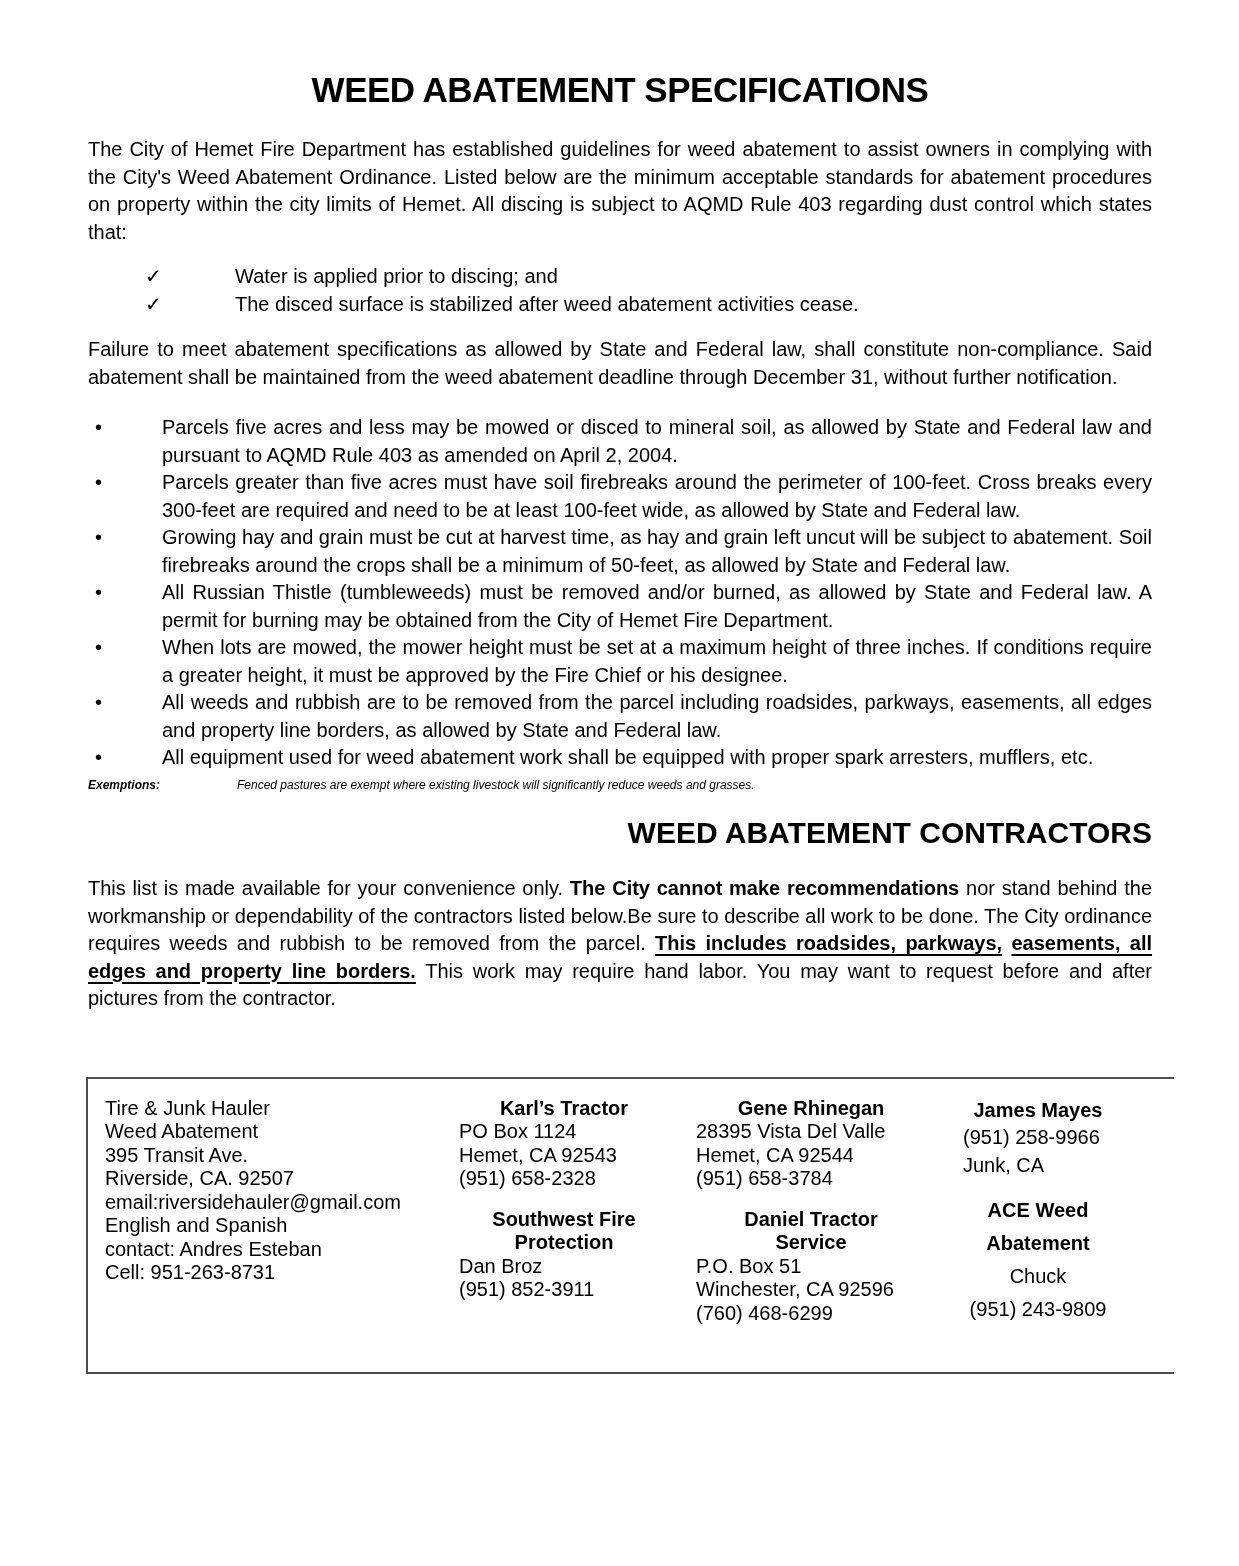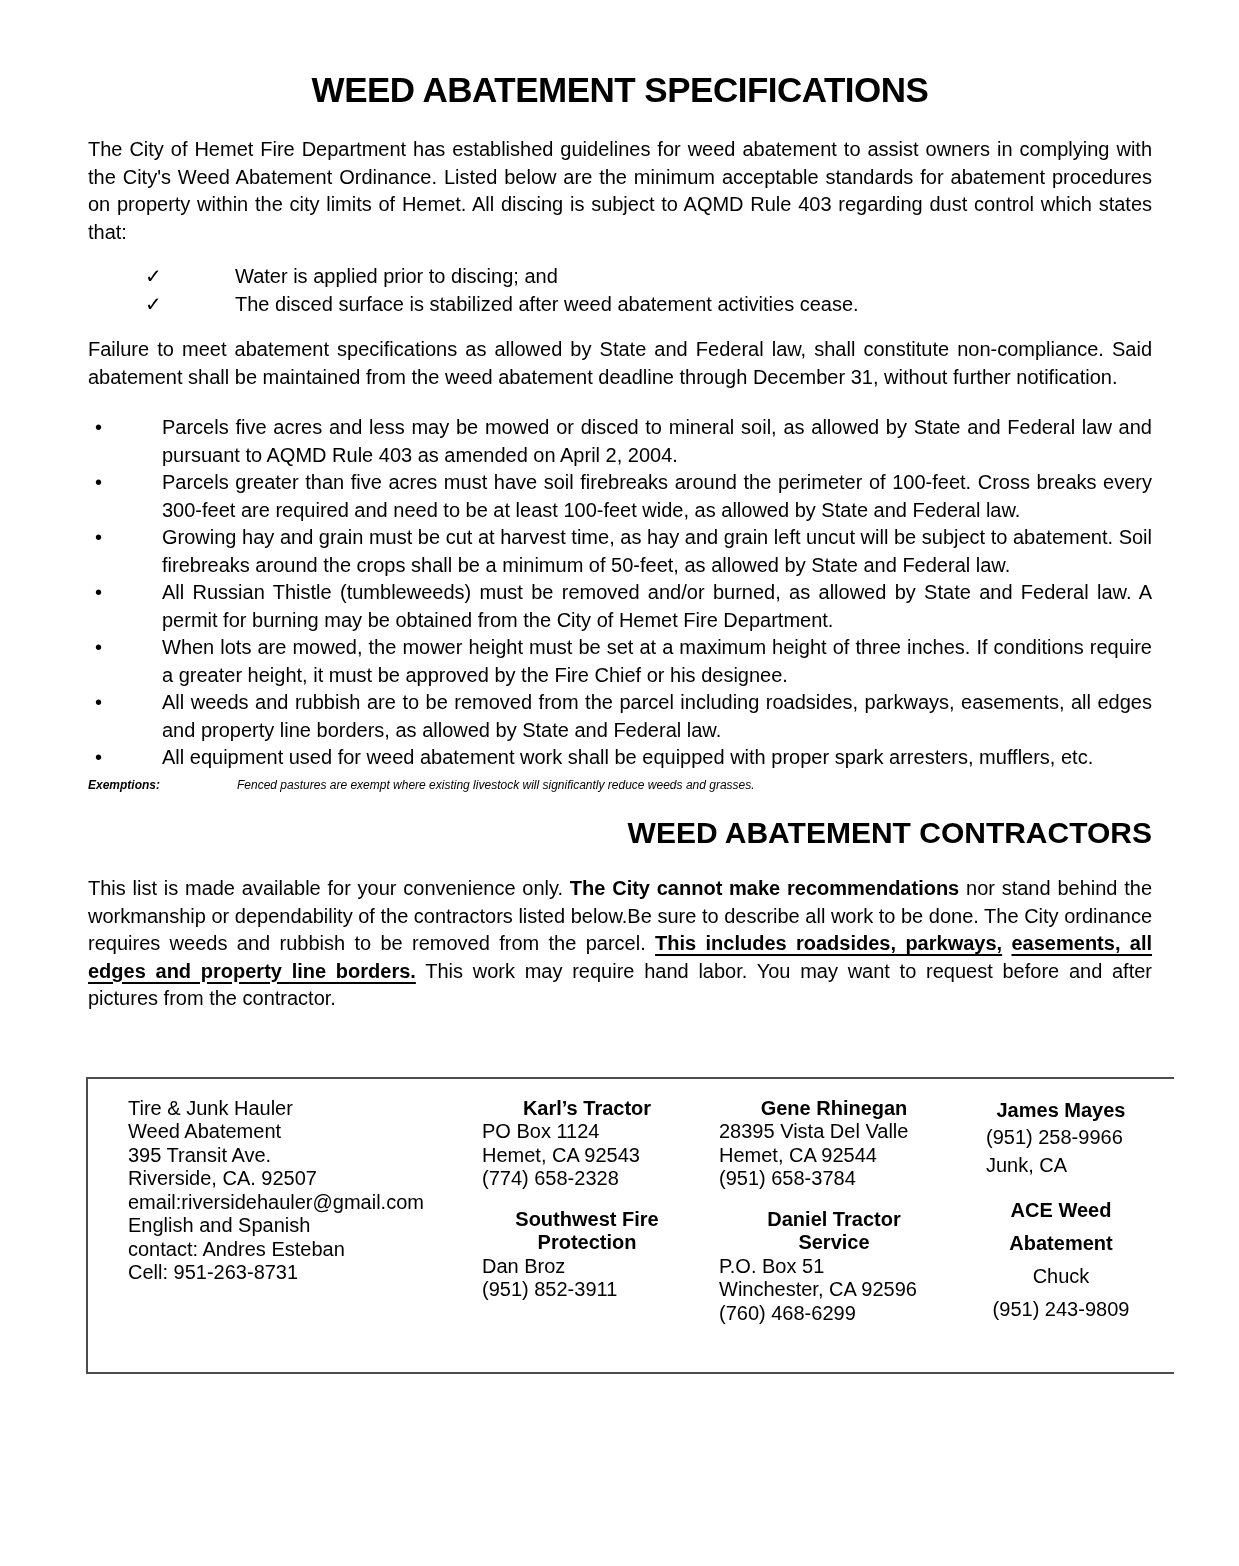--- a/index.html
+++ b/index.html
@@ -48,21 +48,21 @@
     text-decoration-thickness:2px;
     text-underline-offset:4px;
   }
 
   .contractors-box {
     margin-top:64px; margin-left:-2px;
     width:1090px; height:275px;
     border:2px solid #4d4d4d;
     padding-top:18px;
   }
-  .box-cols { display:flex; align-items:flex-start;padding-left:23px; }
+  .box-cols { display:flex; align-items:flex-start; }
   .bcol { font-size:20px; }
   .bcol-1 { margin-left:17px; width:330px; line-height:23.5px; }
   .bcol-2 { margin-left:24px; width:210px; line-height:23.5px; }
   .bcol-3 { margin-left:27px; width:230px; line-height:23.5px; }
   .bcol-4 { margin-left:37px; width:150px; line-height:27.5px; }
   .bname { font-weight:bold;text-align:center; }
   .block2 { margin-top:17px; }
   .bcol-4 .block2 { margin-top:15px; line-height:33px; text-align:center; }
 </style>
 </head>
@@ -140,21 +140,21 @@
           <div>English and Spanish</div>
           <div>contact: Andres Esteban</div>
           <div>Cell: 951-263-8731</div>
         </div>
 
         <div class="bcol bcol-2">
           <div class="block1">
             <div class="bname">Karl’s Tractor</div>
             <div>PO Box 1124</div>
             <div>Hemet, CA 92543</div>
-            <div>(774) 658-2328</div>
+            <div>(951) 658-2328</div>
           </div>
           <div class="block2">
             <div class="bname">Southwest Fire</div>
             <div class="bname">Protection</div>
             <div>Dan Broz</div>
             <div>(951) 852-3911</div>
           </div>
         </div>
 
         <div class="bcol bcol-3">

